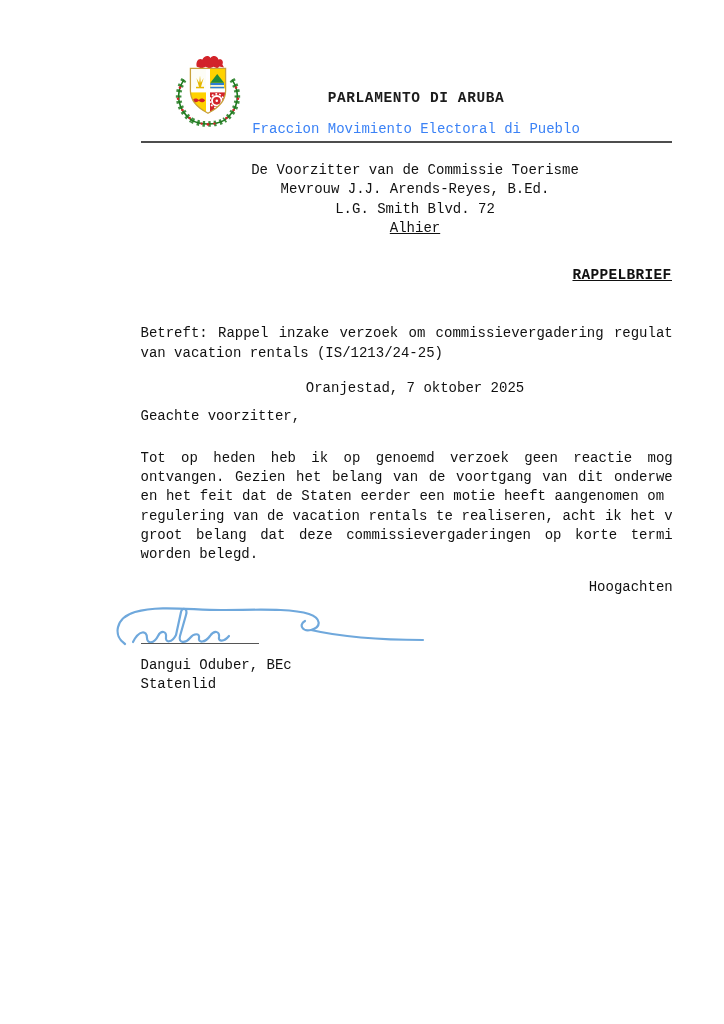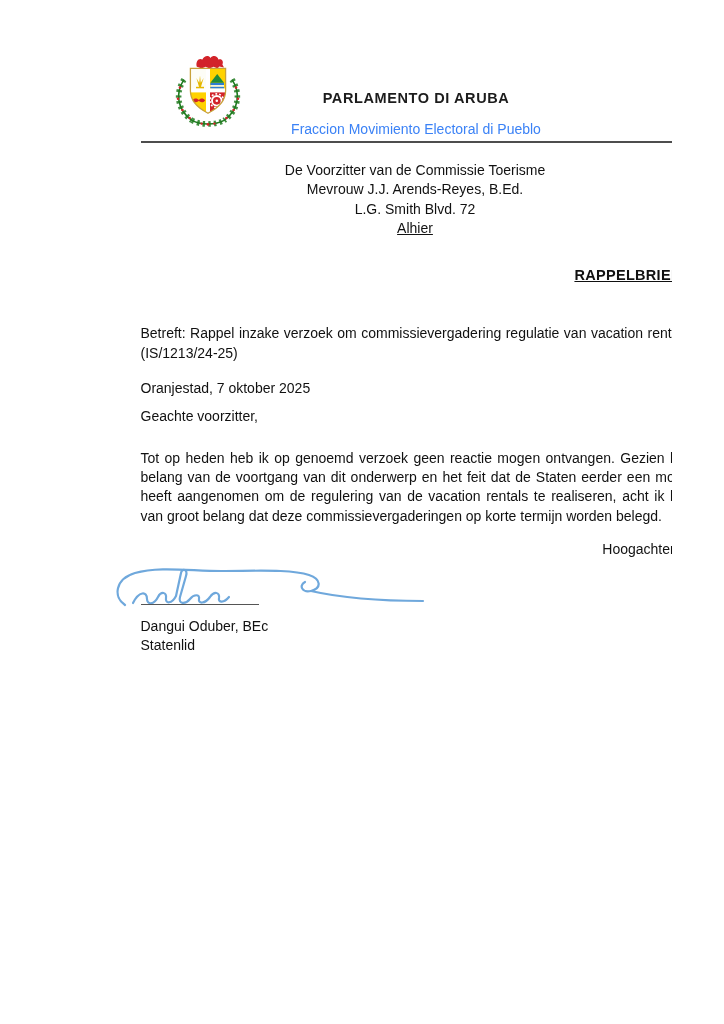--- a/index.html
+++ b/index.html
@@ -2,21 +2,21 @@
 <html><head>
 <meta charset="utf-8">
 <style>
   * { margin: 0; padding: 0; box-sizing: border-box; }
   html, body { background: #ffffff; }
   .page {
     position: relative;
     width: 619px;
     height: 1024px;
     background: #ffffff;
-    font-family: Liberation Sans, sans-serif;
+    font-family: Liberation Mono, monospace;
     color: #111111;
     overflow: hidden;
     margin: 0 auto;
   }
   
   .crest {
     position: absolute;
     left: 115px;
     top: 54px;
     width: 80px;
@@ -64,21 +64,21 @@
   .recipient-city { text-decoration: underline; }
   .doc-title {
     margin-top: 28px;
     text-align: right;
     font-weight: bold;
     font-size: 14.5px;
     text-decoration: underline;
     letter-spacing: 0.3px;
   }
   .subject { margin-top: 39px; text-align: justify; }
-  .dateline { margin-top: 16px; text-align: left; }
+  .dateline { margin-top: 16px; text-align: center; }
   .salutation { margin-top: 9px; }
   .para { text-align: justify; }
   .para-1 { margin-top: 19px; }
   .para-2 { margin-top: 22px; }
   .para-3 { margin-top: 14px; }
   .closing { margin-top: 14px; text-align: right; }
   
   .sig-block { position: relative; height: 58px; }
   .sig-ink {
     position: absolute;

